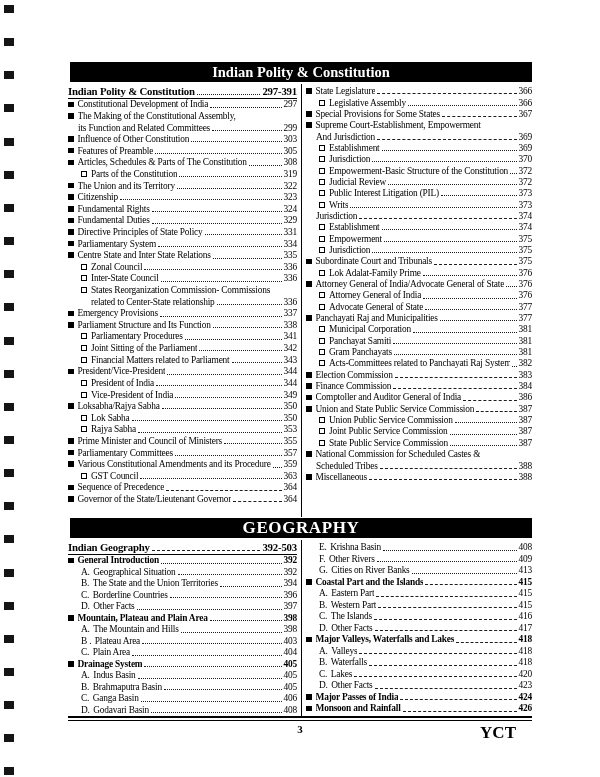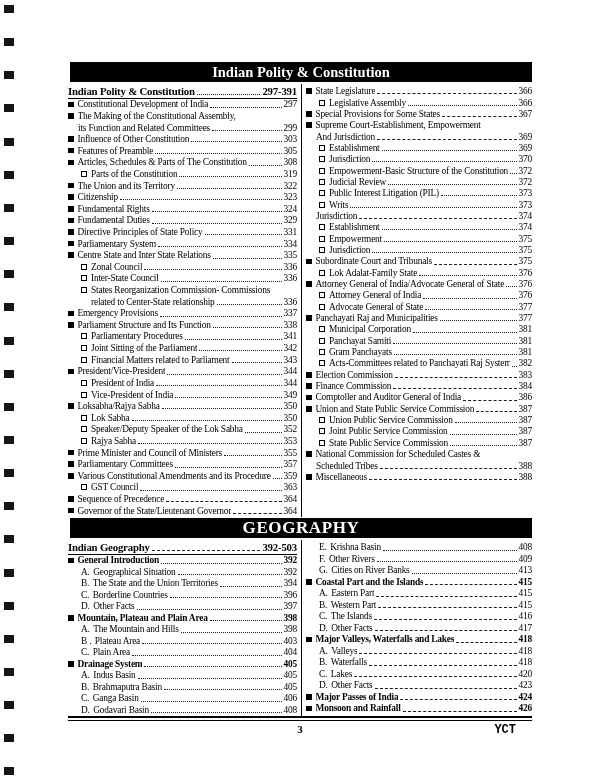--- a/index.html
+++ b/index.html
@@ -39,21 +39,21 @@
   .txt{flex:0 1 auto;overflow:hidden;}
   .leader{flex:1 0 5px;min-width:5px;margin:0 2px 2.5px 2px;align-self:flex-end;height:0;}
   .leader.d{border-bottom:1.1px dotted #1c1c1c;}
   .leader.h{border-bottom:1.1px dashed #1c1c1c;}
   .pg{flex:none;text-align:right;}
   
   .rule{position:absolute;left:68px;top:716px;width:464px;height:1.6px;
         border-top:2.8px solid #000;border-bottom:1px solid #000;}
   .footline{position:absolute;left:68px;top:723px;width:464px;height:15px;font-weight:bold;}
   .pageno{position:absolute;left:0;right:0;top:0;text-align:center;font-size:11px;}
-  .brand{position:absolute;right:16px;top:0;font-size:12px;font-family:Liberation Mono, monospace;}
+  .brand{position:absolute;right:16px;top:0;font-size:17px;}
 </style>
 </head>
 <body>
 
 <div class="page">
 
   <div id="edge-marks">
       <div class="mark" style="top: 5px;"></div>
       <div class="mark" style="top: 38.15px;"></div>
       <div class="mark" style="top: 71.3px;"></div>
@@ -248,26 +248,20 @@
           <span class="pg">350</span>
         </div>
         <div class="ln pad1">
           <span class="bo"></span>
           <span class="txt">Lok Sabha</span>
           <span class="leader d"></span>
           <span class="pg">350</span>
         </div>
         <div class="ln pad1">
           <span class="bo"></span>
-          <span class="txt">Speaker/Deputy Speaker of the Lok Sabha</span>
-          <span class="leader d"></span>
-          <span class="pg">352</span>
-        </div>
-        <div class="ln pad1">
-          <span class="bo"></span>
           <span class="txt">Rajya Sabha</span>
           <span class="leader d"></span>
           <span class="pg">353</span>
         </div>
         <div class="ln">
           <span class="bq"></span>
           <span class="txt">Prime Minister and Council of Ministers</span>
           <span class="leader d"></span>
           <span class="pg">355</span>
         </div>
@@ -391,21 +385,21 @@
           <span class="pg">375</span>
         </div>
         <div class="ln">
           <span class="bq"></span>
           <span class="txt">Subordinate Court and Tribunals</span>
           <span class="leader h"></span>
           <span class="pg">375</span>
         </div>
         <div class="ln pad1">
           <span class="bo"></span>
-          <span class="txt">Lok Adalat-Family State</span>
+          <span class="txt">Lok Adalat-Family Prime</span>
           <span class="leader d"></span>
           <span class="pg">376</span>
         </div>
         <div class="ln">
           <span class="bq"></span>
           <span class="txt">Attorney General of India/Advocate General of State</span>
           <span class="leader d"></span>
           <span class="pg">376</span>
         </div>
         <div class="ln pad1">

